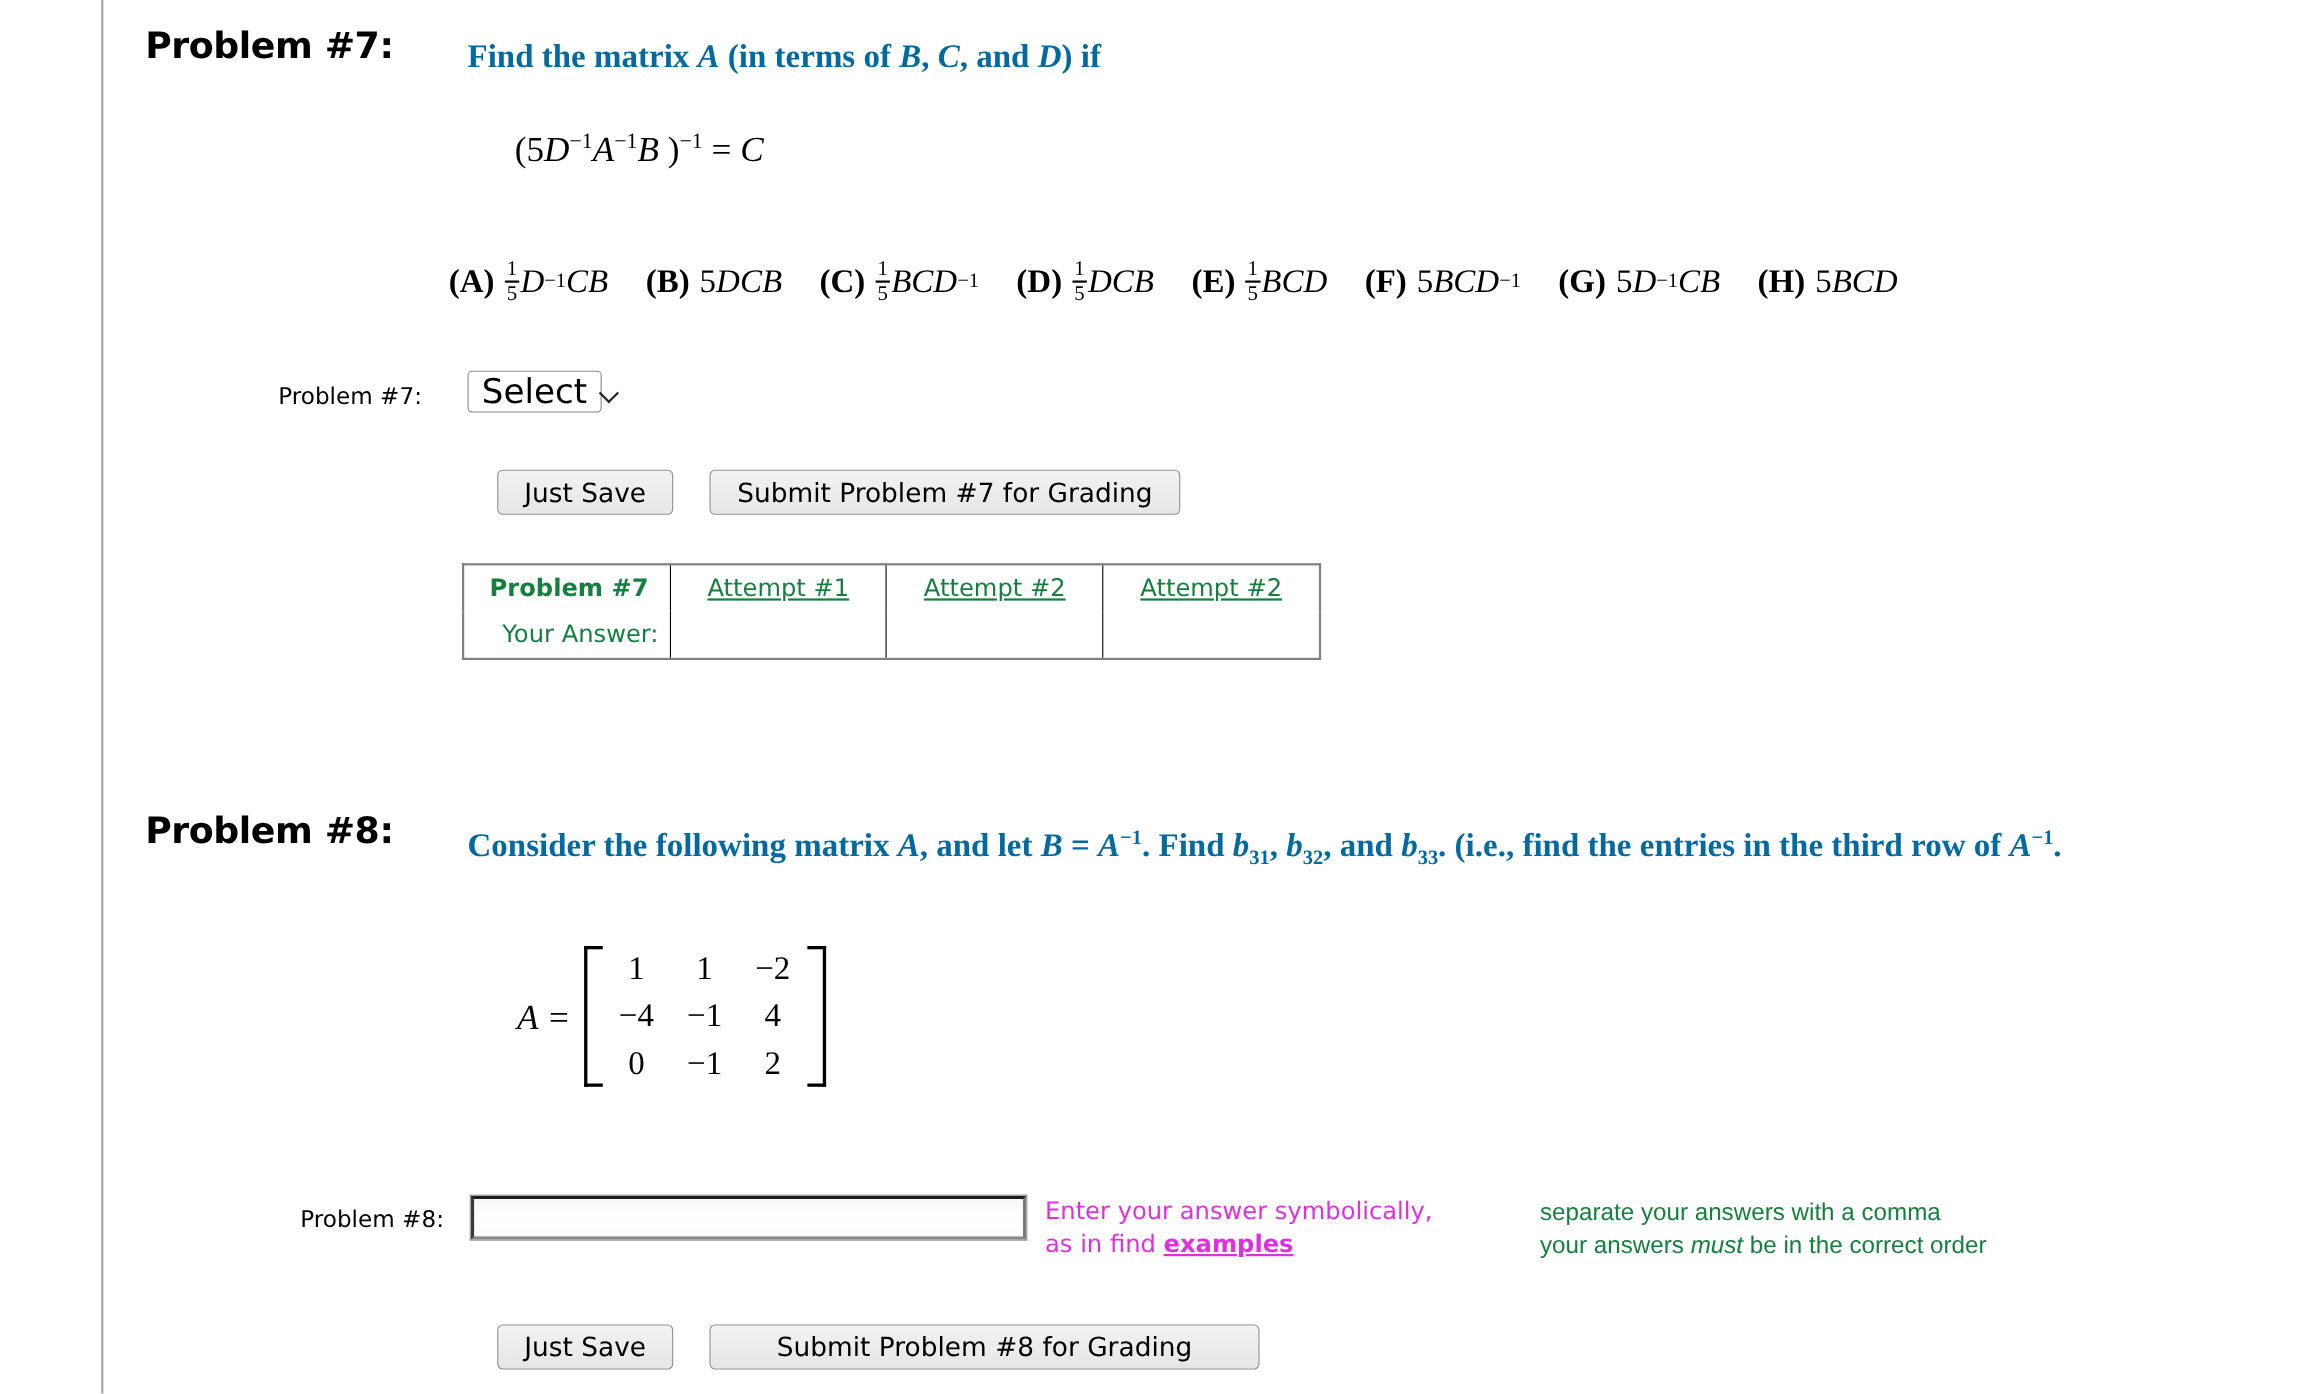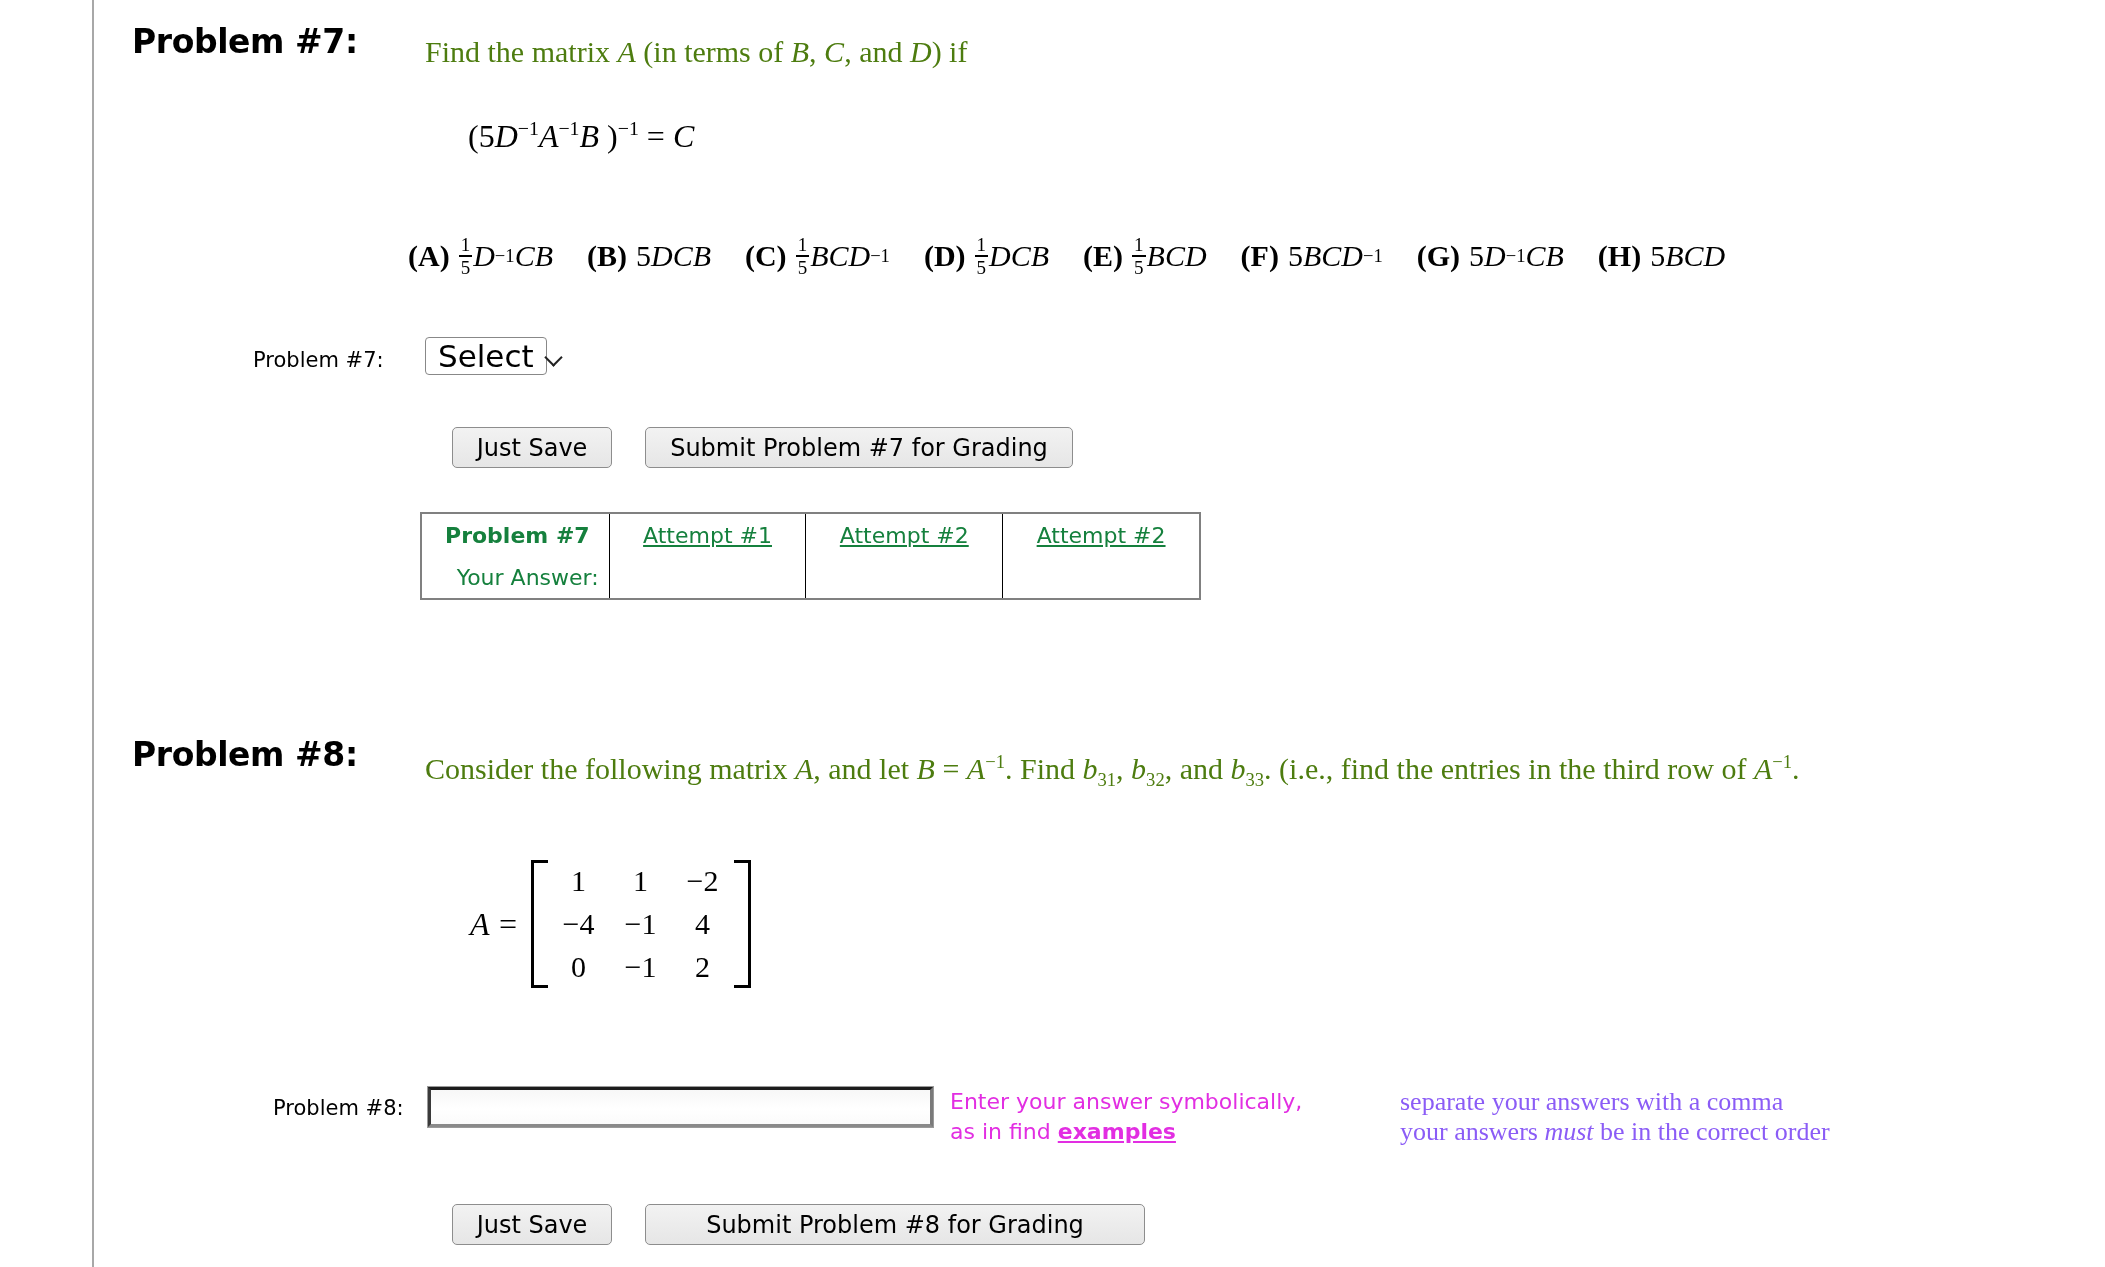--- a/index.html
+++ b/index.html
@@ -55,21 +55,22 @@
     letter-spacing: -0.4px;
     color: #000;
     white-space: nowrap;
   }
 
   .prob-body {
     position: absolute;
     font-family: "Liberation Serif", "DejaVu Serif", serif;
     font-size: 30px;
     line-height: 44px;
-    color: #4d7c0f;
+    color: #0369a1;
+    font-weight: bold;
   }
 
   .eqline {
     position: absolute;
     font-family: "Liberation Serif", "DejaVu Serif", serif;
     font-size: 32px;
     font-style: italic;
     white-space: nowrap;
   }
 
@@ -276,24 +277,24 @@
   }
   .hint-pink a,
   .hint-pink .lnk {
     color: #e22ee2;
     font-weight: bold;
     text-decoration: underline;
     cursor: pointer;
   }
   .hint-blue {
     position: absolute;
-    font-family: Liberation Serif, serif;
-    font-size: 26px;
+    font-family: Liberation Sans, sans-serif;
+    font-size: 22px;
     line-height: 30px;
-    color: #8b5cf6;
+    color: #15803d;
     white-space: nowrap;
   }
   .hint-blue i { font-style: italic; }
 </style>
 </head>
 <body>
 
 <div class="left-rule"></div>
 
 <div class="prob-head" style="left:132px; top:22px;">Problem #7:</div>

